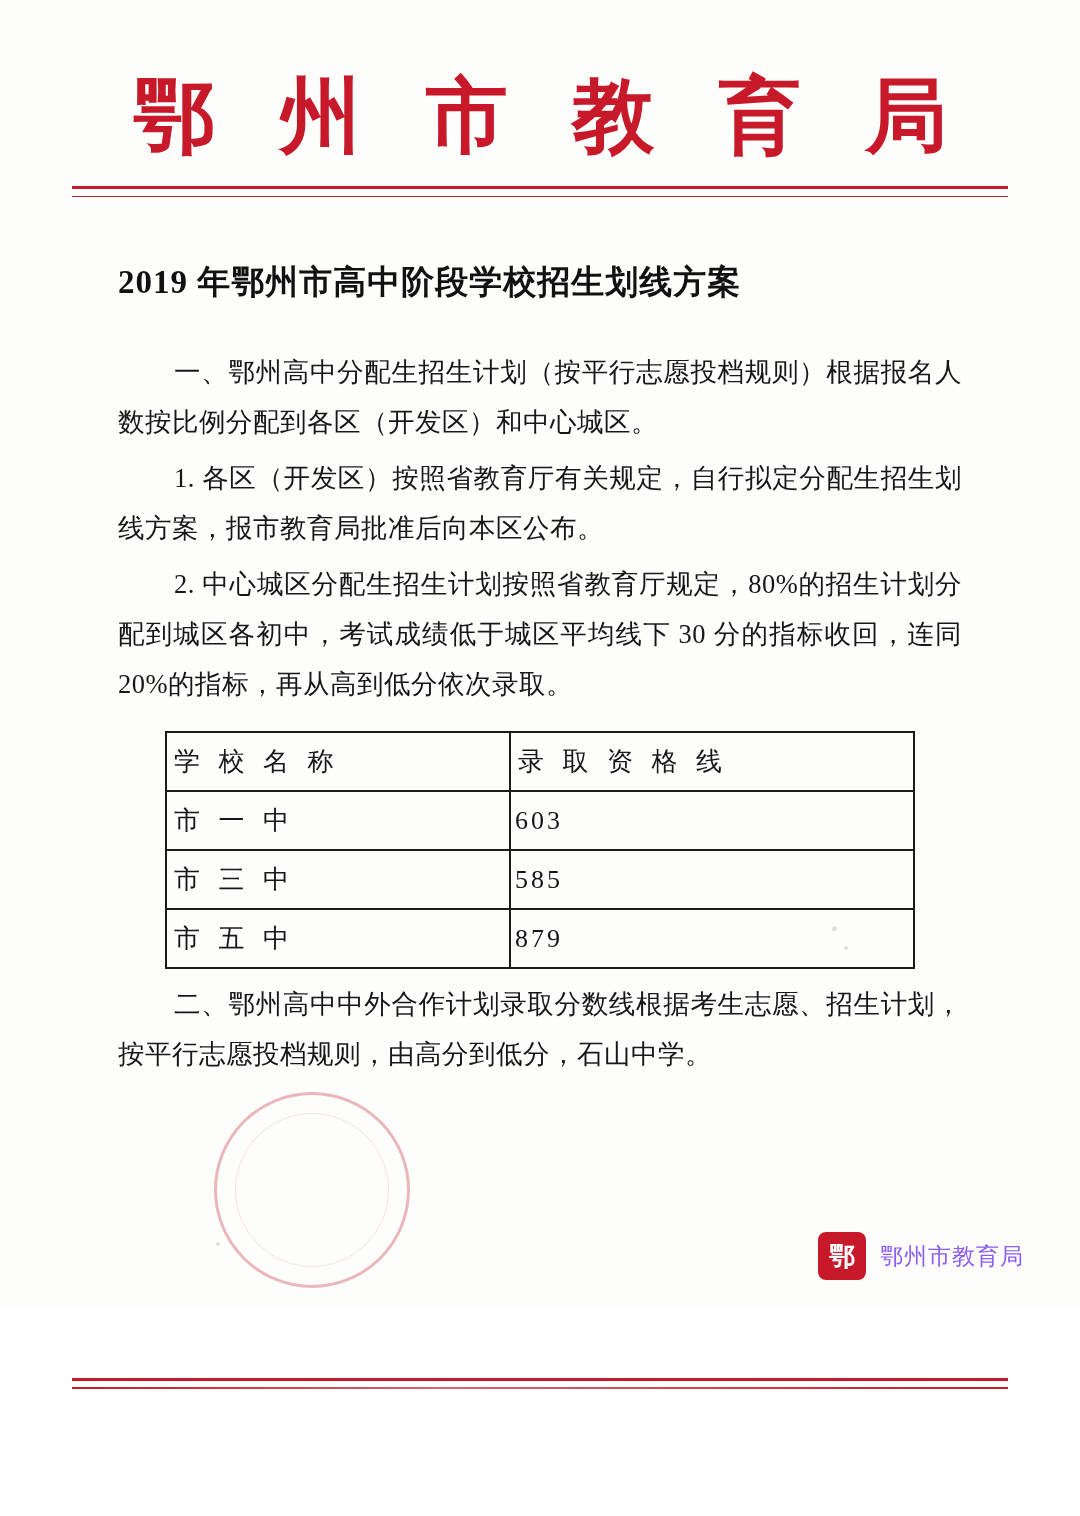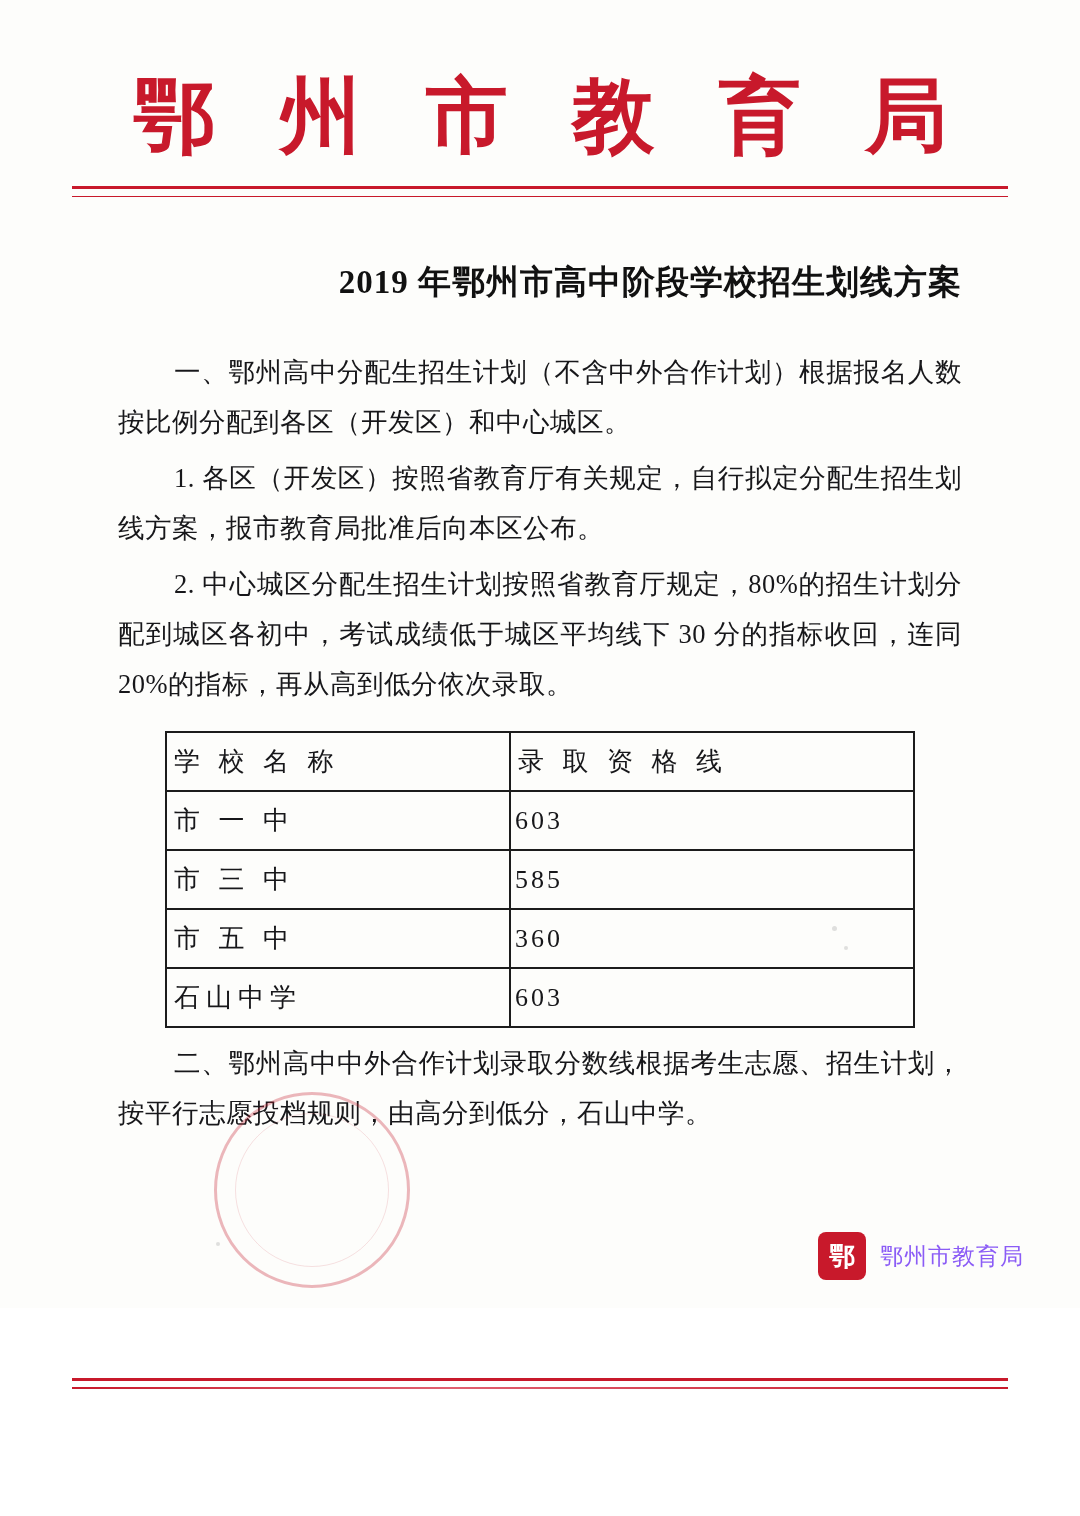--- a/index.html
+++ b/index.html
@@ -60,21 +60,21 @@
     top: 9px;
     height: 2px;
     background: linear-gradient(90deg,#c8192b,#e06070 40%,#c8192b);
   }
 
   
   .doc-body {
     padding: 0 118px;
   }
   .doc-title {
-    text-align: right;
+    text-align: left;
     font-size: 33px;
     font-weight: bold;
     letter-spacing: 1px;
     margin-top: 58px;
     margin-bottom: 42px;
     color: #111;
   }
   p.para {
     font-size: 26.5px;
     line-height: 50px;
@@ -191,21 +191,21 @@
   </div>
   <div class="rule-wrap">
     <div class="rule-thick"></div>
     <div class="rule-thin"></div>
   </div>
 
   <div class="doc-body">
 
     <div class="doc-title">2019 年鄂州市高中阶段学校招生划线方案</div>
 
-    <p class="para">一、鄂州高中分配生招生计划（不含中外合作计划）根据报名人数按比例分配到各区（开发区）和中心城区。</p>
+    <p class="para">一、鄂州高中分配生招生计划（按平行志愿投档规则）根据报名人数按比例分配到各区（开发区）和中心城区。</p>
     <p class="para">1. 各区（开发区）按照省教育厅有关规定，自行拟定分配生招生划线方案，报市教育局批准后向本区公布。</p>
     <p class="para">2. 中心城区分配生招生计划按照省教育厅规定，80%的招生计划分配到城区各初中，考试成绩低于城区平均线下 30 分的指标收回，连同 20%的指标，再从高到低分依次录取。</p>
 
     <table class="score-table">
       <colgroup>
           <col class="c1">
           <col class="c2">
         </colgroup>
       <thead>
         <tr>
@@ -217,25 +217,21 @@
         <tr>
           <td class="school">市 一 中</td>
           <td class="score">603</td>
         </tr>
         <tr>
           <td class="school">市 三 中</td>
           <td class="score">585</td>
         </tr>
         <tr>
           <td class="school">市 五 中</td>
-          <td class="score">360</td>
-        </tr>
-        <tr>
-          <td class="school">石山中学</td>
-          <td class="score">603</td>
+          <td class="score">879</td>
         </tr>
       </tbody>
     </table>
 
     <p class="para">二、鄂州高中中外合作计划录取分数线根据考生志愿、招生计划，按平行志愿投档规则，由高分到低分，石山中学。</p>
   </div>
 
   <div class="seal"></div>
 
   <div class="speck" style="left:832px; top:926px; width:5px; height:5px;"></div>

